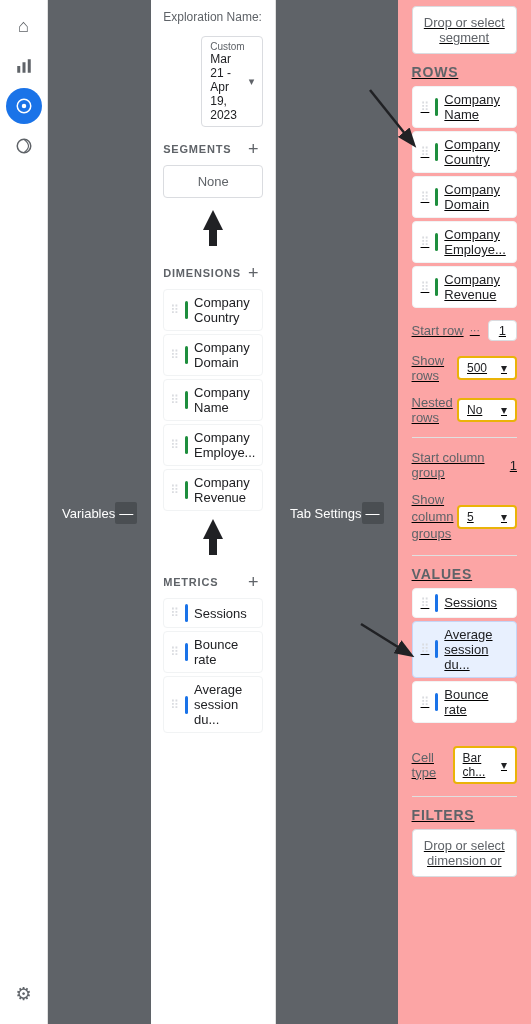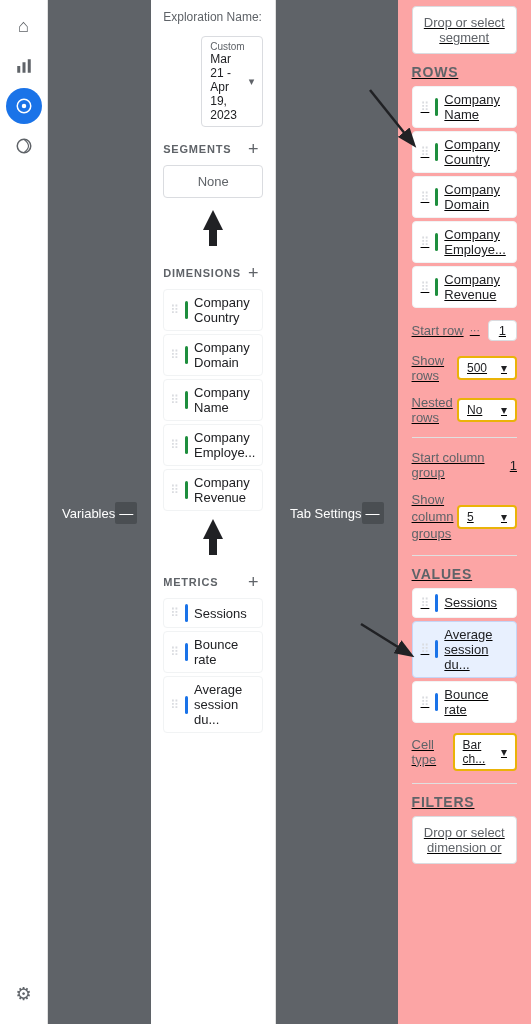--- a/index.html
+++ b/index.html
@@ -582,21 +582,21 @@
         </div>
 
         <div class="value-item">
           <span class="drag-handle">⠿</span>
           <div class="blue-dot"></div>
           <span class="dim-label">Bounce rate</span>
         </div>
       </div>
 
 
-      <div class="setting-row" style="margin-top: 6px;">
+      <div class="setting-row" style="margin-top: 19px;">
         <span class="setting-label">Cell type</span>
         <div class="setting-select">
           <span>Bar ch...</span>
           <span>▾</span>
         </div>
       </div>
 
       <hr class="divider">
 
       <div class="section-title">FILTERS</div>

